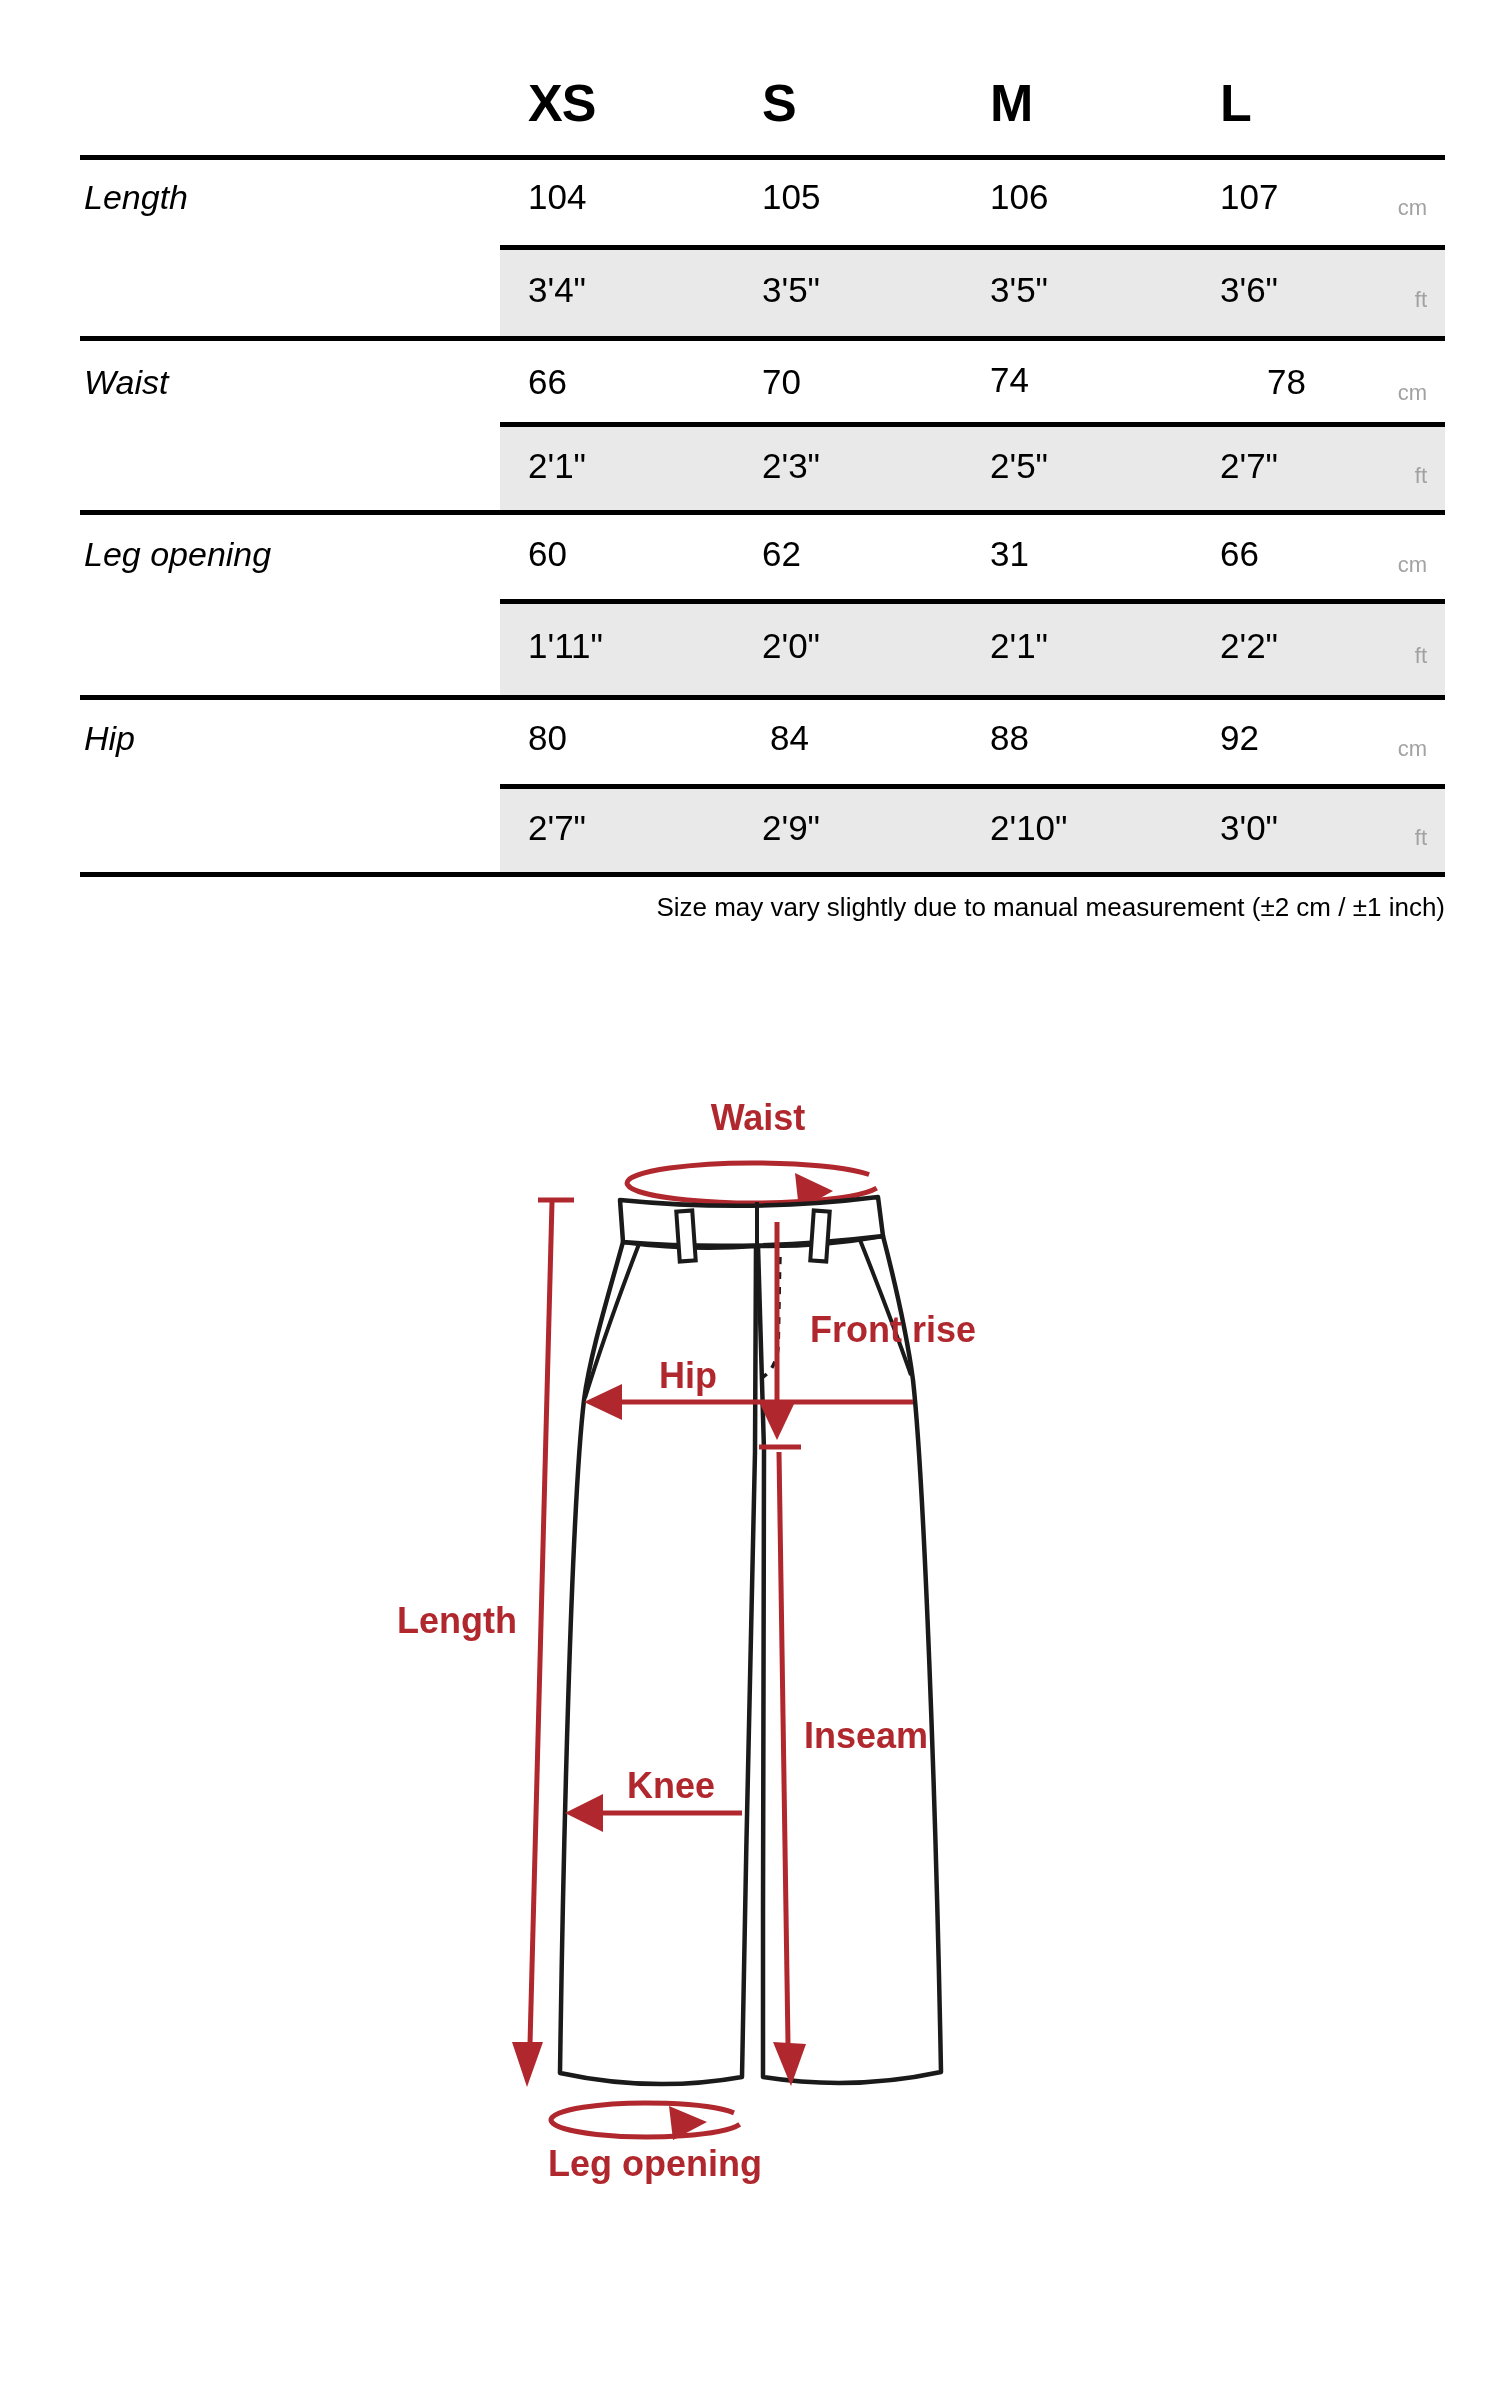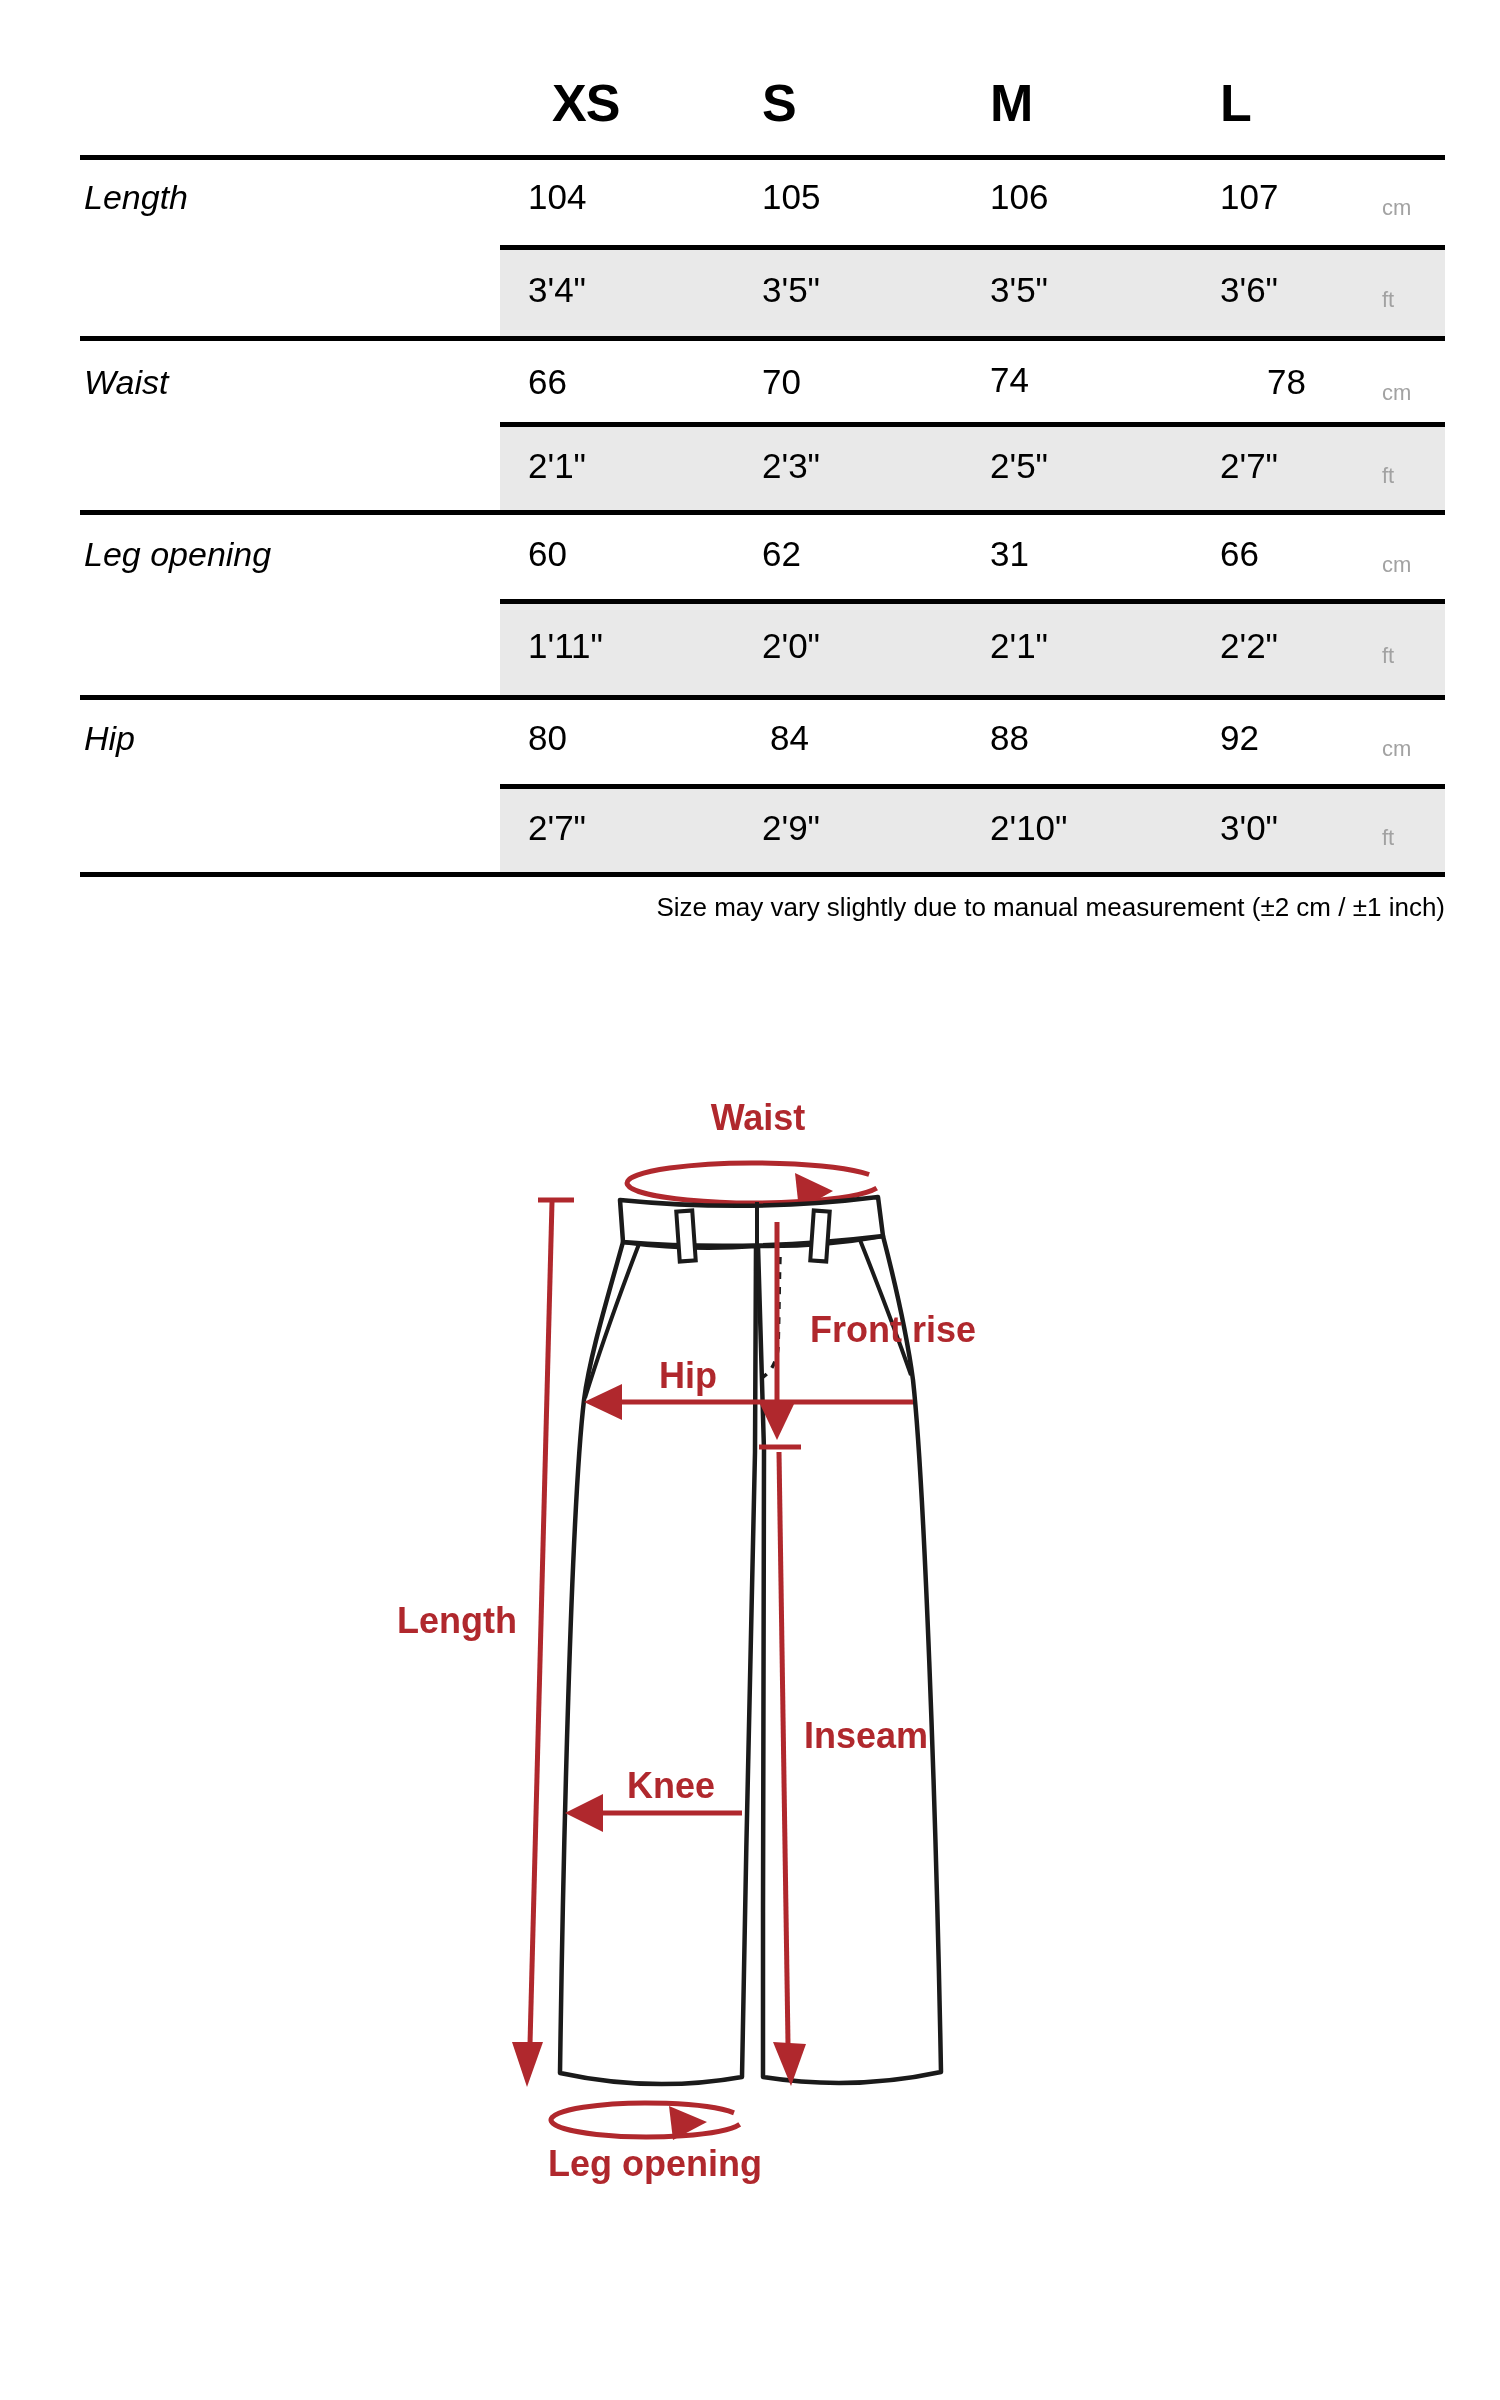--- a/index.html
+++ b/index.html
@@ -2,34 +2,34 @@
 <html><head>
 <meta charset="utf-8">
 <style>
   html,body{margin:0;padding:0;background:#ffffff;}
   .page{position:relative;width:1500px;height:2400px;background:#fff;
         font-family:"Liberation Sans",sans-serif;color:#000;overflow:hidden;}
   .abs{position:absolute;}
   .hdr{font-size:52px;font-weight:700;line-height:52px;letter-spacing:-1px;}
   .val{font-size:35px;line-height:38px;font-weight:400;}
   .rowlab{font-size:34px;line-height:38px;font-style:italic;}
-  .unit{font-size:22px;line-height:24px;color:#a2a2a2;width:45px;text-align:left;}
+  .unit{font-size:22px;line-height:24px;color:#a2a2a2;width:45px;text-align:right;}
   .rule{background:#000;height:5px;}
   .band{background:#e9e9e9;}
   .note{font-size:26px;line-height:30px;text-align:right;color:#000000;}
   svg text.dlabel{font-family:"Liberation Sans",sans-serif;font-weight:700;font-size:36px;}
 </style>
 </head>
 <body>
 
 <div class="page">
 
   <div>
 
-    <div class="abs hdr" style="left:528px;top:77px;margin-left:24px;">XS</div>
+    <div class="abs hdr" style="left:528px;top:77px;">XS</div>
     <div class="abs hdr" style="left:762px;top:77px;">S</div>
     <div class="abs hdr" style="left:990px;top:77px;">M</div>
     <div class="abs hdr" style="left:1220px;top:77px;">L</div>
 
     <div class="abs rule" style="left:80px;top:155px;width:1365px;"></div>
 
     <div class="abs rowlab" style="left:84px;top:178px;">Length</div>
     <div class="abs val" style="left:528px;top:178px;">104</div>
     <div class="abs val" style="left:762px;top:178px;">105</div>
     <div class="abs val" style="left:990px;top:178px;">106</div>

